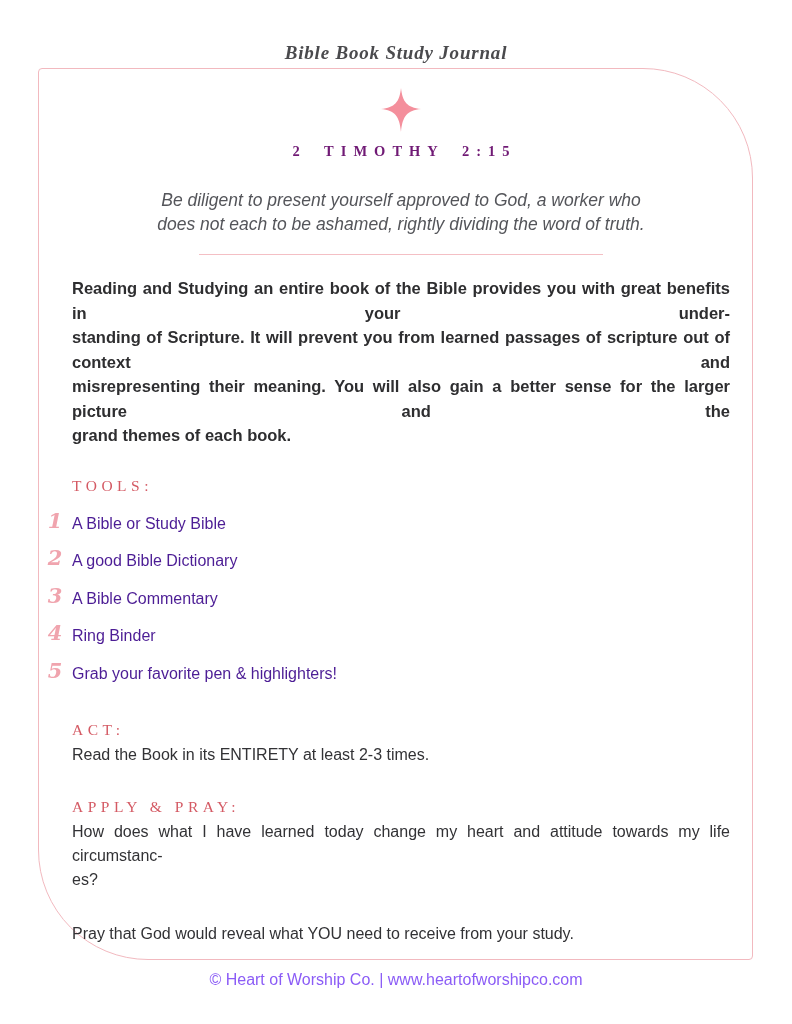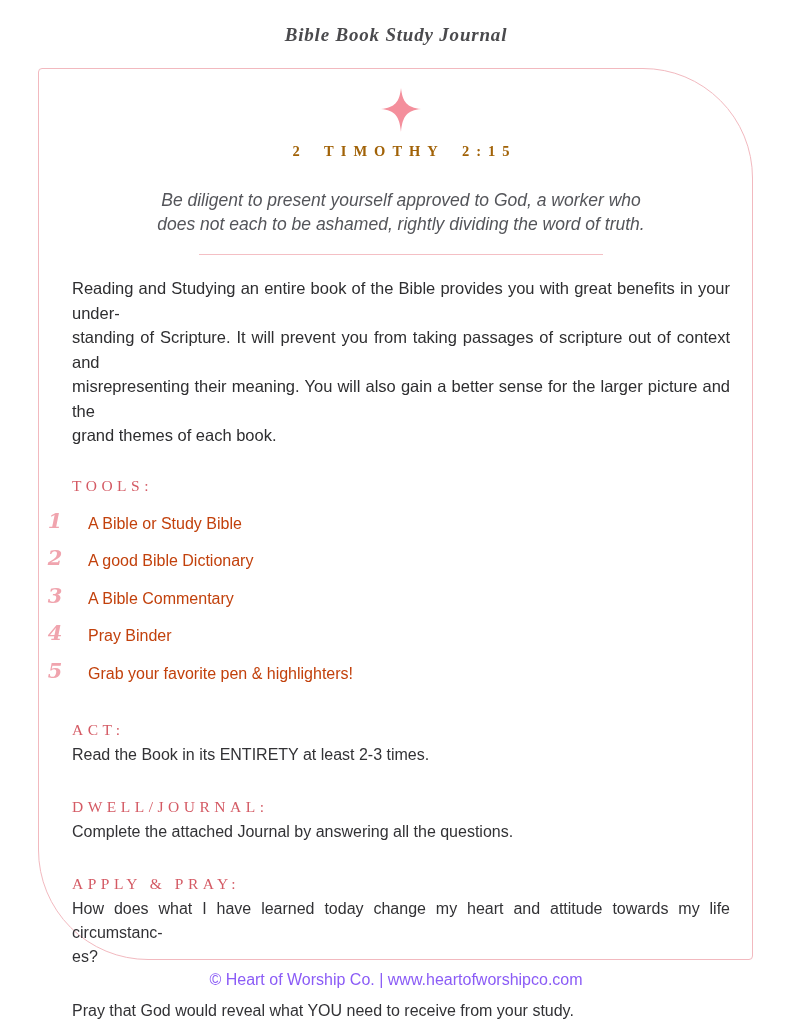--- a/index.html
+++ b/index.html
@@ -9,21 +9,21 @@
     width: 792px;
     height: 1024px;
     background: #ffffff;
     font-family: "Liberation Sans", sans-serif;
     overflow: hidden;
   }
 
   
   .doc-title {
     position: absolute;
-    top: 24px;
+    top: 42px;
     left: 0;
     width: 100%;
     text-align: center;
     font-family: "Liberation Serif", serif;
     font-style: italic;
     font-weight: 600;
     font-size: 19px;
     letter-spacing: 0.8px;
     color: #4a4a4d;
   }
@@ -57,21 +57,21 @@
 
   
   .verse-ref {
     margin-top: 10px;
     text-align: center;
     font-family: "Liberation Serif", serif;
     font-weight: 700;
     font-size: 14.5px;
     letter-spacing: 7px;
     word-spacing: 7px;
-    color: #a16207;
+    color: #701a75;
     line-height: 18px;
     padding-left: 7px; 
   }
 
   
   .quote {
     margin-top: 28px;
     text-align: center;
     font-style: italic;
     font-size: 17.5px;
@@ -83,21 +83,21 @@
   .divider {
     width: 404px;
     margin: 18px auto 0;
     border-top: 1px solid #f4bfc4;
     height: 0;
   }
 
   
   .intro {
     margin-top: 21px;
-    font-weight: 400;
+    font-weight: 700;
     font-size: 16.5px;
     line-height: 24.5px;
     color: #2e2e30;
   }
   .jline { text-align: justify; text-align-last: justify; }
 
   
   .section-heading {
     font-family: "Liberation Serif", serif;
     font-weight: 400;
@@ -122,22 +122,21 @@
     width: 20px;
     text-align: center;
     font-family: "DejaVu Serif", serif;
     font-style: italic;
     font-weight: 700;
     font-size: 21px;
     color: #f0a4ae;
   }
   .tool-label {
     font-size: 16px;
-    color: #c2410c;
-    margin-left: 16px;
+    color: #4c1d95;
   }
 
   .section { margin-top: 30px; }
   .section.first-section { margin-top: 36px; }
   .section-body {
     margin-top: 3px;
     font-size: 16px;
     line-height: 24px;
     color: #323235;
   }
@@ -174,21 +173,21 @@
 
     <div class="quote">
       <div>Be diligent to present yourself approved to God, a worker who</div>
       <div>does not each to be ashamed, rightly dividing the word of truth.</div>
     </div>
 
     <div class="divider"></div>
 
     <div class="intro">
       <div class="jline">Reading and Studying an entire book of the Bible provides you with great benefits in your under-</div>
-      <div class="jline">standing of Scripture.  It will prevent you from taking passages of scripture out of context and</div>
+      <div class="jline">standing of Scripture.  It will prevent you from learned passages of scripture out of context and</div>
       <div class="jline">misrepresenting their meaning. You will also gain a better sense for the larger picture and the</div>
       <div>grand themes of each book.</div>
     </div>
 
     <div class="section-heading tools-heading">TOOLS:</div>
 
     <div class="tools-list">
       <div class="tool-item">
         <span class="tool-num">1</span>
         <span class="tool-label">A Bible or Study Bible</span>
@@ -196,41 +195,35 @@
       <div class="tool-item">
         <span class="tool-num">2</span>
         <span class="tool-label">A good Bible Dictionary</span>
       </div>
       <div class="tool-item">
         <span class="tool-num">3</span>
         <span class="tool-label">A Bible Commentary</span>
       </div>
       <div class="tool-item">
         <span class="tool-num">4</span>
-        <span class="tool-label">Pray Binder</span>
+        <span class="tool-label">Ring Binder</span>
       </div>
       <div class="tool-item">
         <span class="tool-num">5</span>
         <span class="tool-label">Grab your favorite pen &amp; highlighters!</span>
       </div>
     </div>
 
     <div class="section first-section">
       <div class="section-heading">ACT:</div>
       <div class="section-body">
         <div>Read the Book in its ENTIRETY at least 2-3 times.</div>
       </div>
     </div>
 
-    <div class="section">
-      <div class="section-heading">DWELL/JOURNAL:</div>
-      <div class="section-body">
-        <div>Complete the attached Journal by answering all the questions.</div>
-      </div>
-    </div>
 
     <div class="section">
       <div class="section-heading">APPLY &amp; PRAY:</div>
       <div class="section-body">
         <div class="jline">How does what I have learned today change my heart and attitude towards my life circumstanc-</div>
         <div>es?</div>
       </div>
     </div>
 
     <div class="section">

